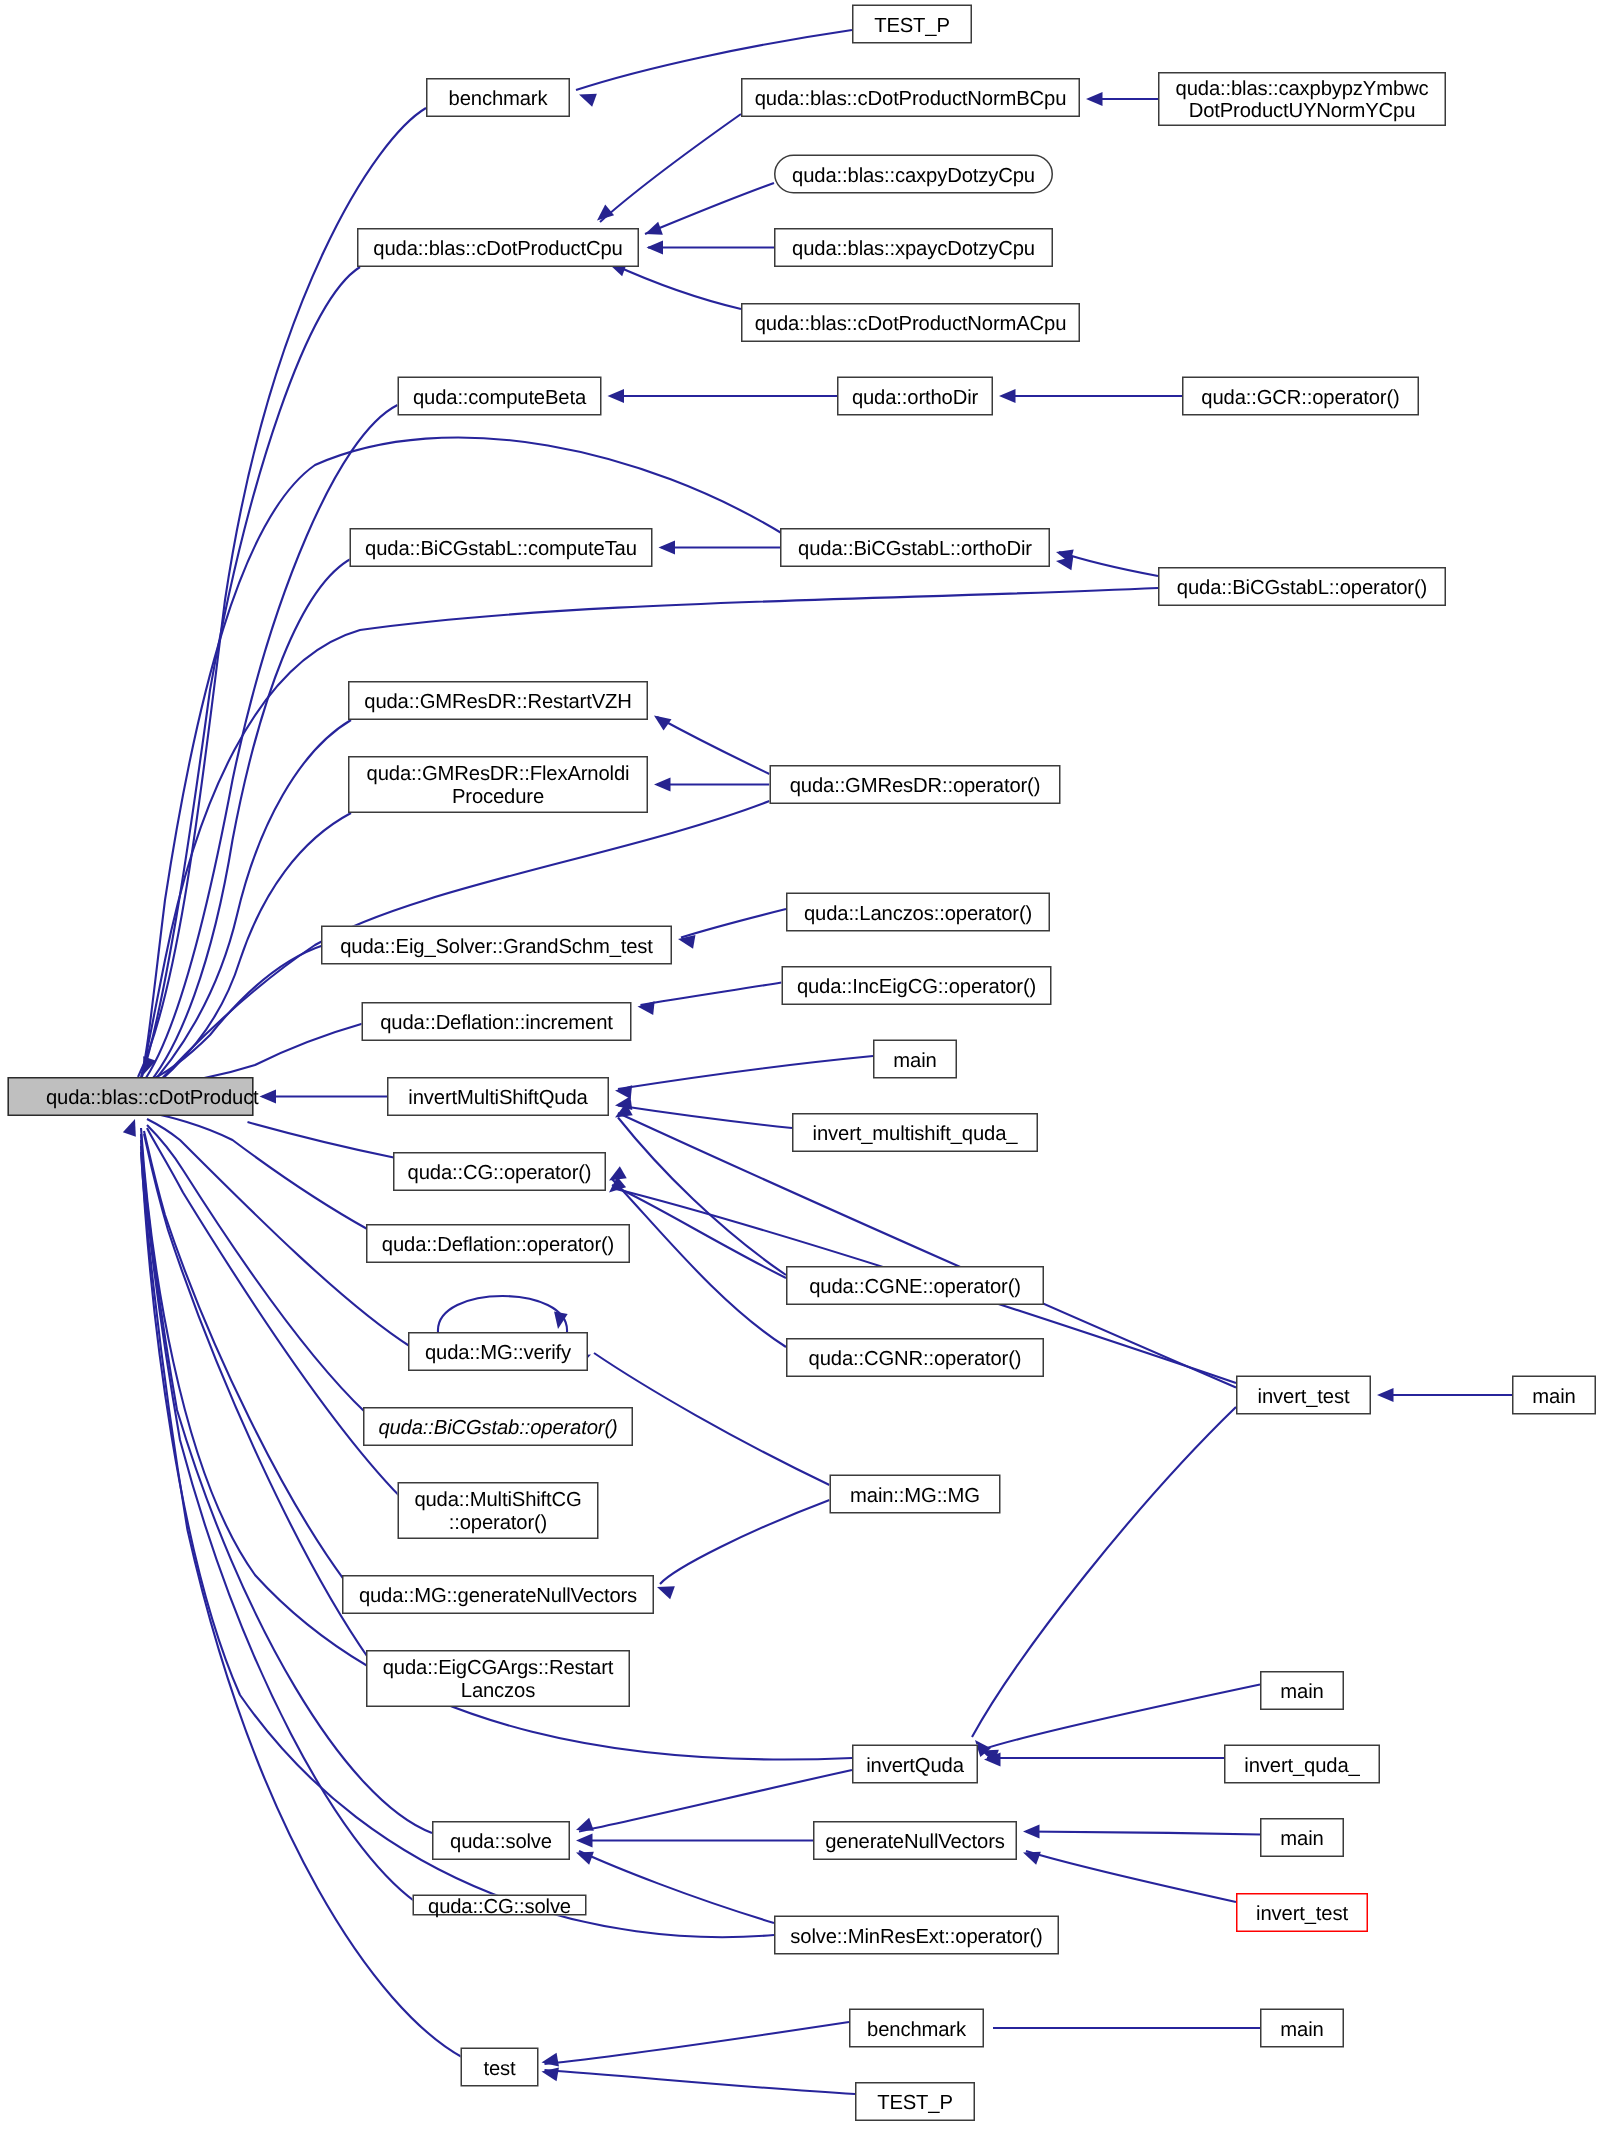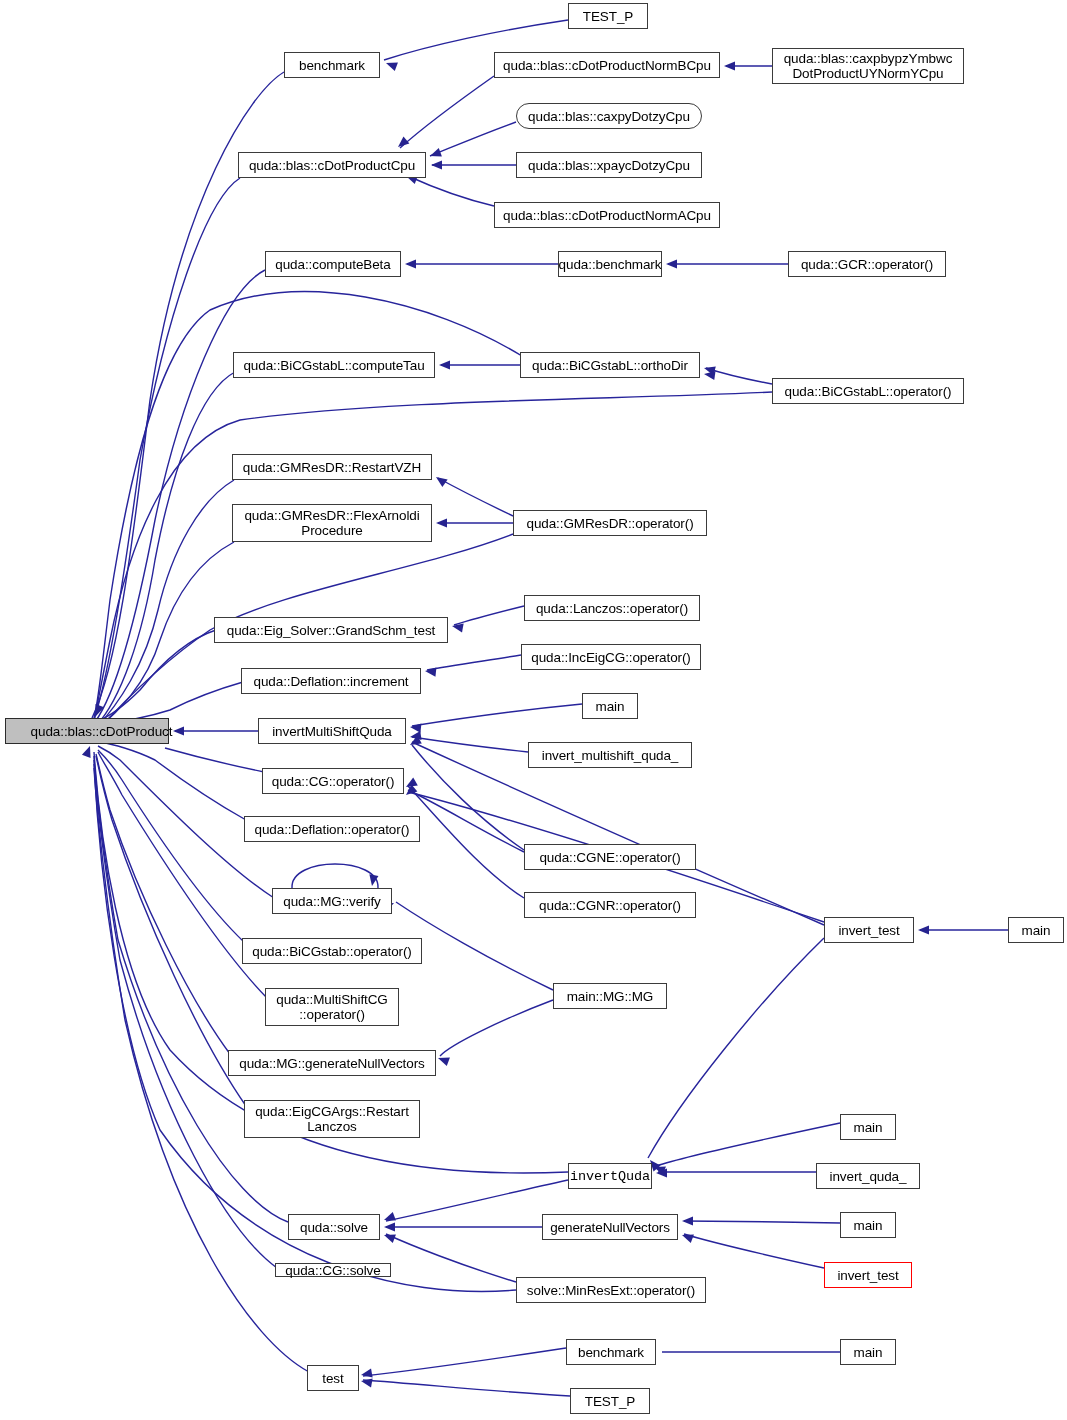--- a/index.html
+++ b/index.html
@@ -166,51 +166,51 @@
       <div class="node-box" style="left: 284px; top: 52px; width: 96px; height: 26px;">benchmark</div>
       <div class="node-box" style="left: 568px; top: 3px; width: 80px; height: 26px;">TEST_P</div>
       <div class="node-box" style="left: 494px; top: 52px; width: 226px; height: 26px;">quda::blas::cDotProductNormBCpu</div>
       <div class="node-box" style="left: 772px; top: 48px; width: 192px; height: 36px;">quda::blas::caxpbypzYmbwc
 DotProductUYNormYCpu</div>
       <div class="node-box" style="left: 238px; top: 152px; width: 188px; height: 26px;">quda::blas::cDotProductCpu</div>
       <div class="node-box" style="left: 516px; top: 103px; width: 186px; height: 26px; border-radius: 13px;">quda::blas::caxpyDotzyCpu</div>
       <div class="node-box" style="left: 516px; top: 152px; width: 186px; height: 26px;">quda::blas::xpaycDotzyCpu</div>
       <div class="node-box" style="left: 494px; top: 202px; width: 226px; height: 26px;">quda::blas::cDotProductNormACpu</div>
       <div class="node-box" style="left: 265px; top: 251px; width: 136px; height: 26px;">quda::computeBeta</div>
-      <div class="node-box" style="left: 558px; top: 251px; width: 104px; height: 26px;">quda::benchmark</div>
+      <div class="node-box" style="left: 558px; top: 251px; width: 104px; height: 26px;">quda::orthoDir</div>
       <div class="node-box" style="left: 788px; top: 251px; width: 158px; height: 26px;">quda::GCR::operator()</div>
       <div class="node-box" style="left: 233px; top: 352px; width: 202px; height: 26px;">quda::BiCGstabL::computeTau</div>
       <div class="node-box" style="left: 520px; top: 352px; width: 180px; height: 26px;">quda::BiCGstabL::orthoDir</div>
       <div class="node-box" style="left: 772px; top: 378px; width: 192px; height: 26px;">quda::BiCGstabL::operator()</div>
       <div class="node-box" style="left: 232px; top: 454px; width: 200px; height: 26px;">quda::GMResDR::RestartVZH</div>
       <div class="node-box" style="left: 232px; top: 504px; width: 200px; height: 38px;">quda::GMResDR::FlexArnoldi
 Procedure</div>
       <div class="node-box" style="left: 513px; top: 510px; width: 194px; height: 26px;">quda::GMResDR::operator()</div>
       <div class="node-box" style="left: 214px; top: 617px; width: 234px; height: 26px;">quda::Eig_Solver::GrandSchm_test</div>
       <div class="node-box" style="left: 524px; top: 595px; width: 176px; height: 26px;">quda::Lanczos::operator()</div>
       <div class="node-box" style="left: 241px; top: 668px; width: 180px; height: 26px;">quda::Deflation::increment</div>
       <div class="node-box" style="left: 521px; top: 644px; width: 180px; height: 26px;">quda::IncEigCG::operator()</div>
       <div class="node-box" style="left: 258px; top: 718px; width: 148px; height: 26px;">invertMultiShiftQuda</div>
       <div class="node-box" style="left: 582px; top: 693px; width: 56px; height: 26px;">main</div>
       <div class="node-box" style="left: 528px; top: 742px; width: 164px; height: 26px;">invert_multishift_quda_</div>
       <div class="node-box" style="left: 262px; top: 768px; width: 142px; height: 26px;">quda::CG::operator()</div>
       <div class="node-box" style="left: 244px; top: 816px; width: 176px; height: 26px;">quda::Deflation::operator()</div>
       <div class="node-box" style="left: 524px; top: 844px; width: 172px; height: 26px;">quda::CGNE::operator()</div>
       <div class="node-box" style="left: 524px; top: 892px; width: 172px; height: 26px;">quda::CGNR::operator()</div>
       <div class="node-box" style="left: 272px; top: 888px; width: 120px; height: 26px;">quda::MG::verify</div>
-      <div class="node-box" style="left: 242px; top: 938px; width: 180px; height: 26px;">quda::BiCGstab::operator()</div>
+      <div class="node-box" style="left: 242px; top: 938px; width: 180px; height: 26px; font-style: italic;">quda::BiCGstab::operator()</div>
       <div class="node-box" style="left: 265px; top: 988px; width: 134px; height: 38px;">quda::MultiShiftCG
 ::operator()</div>
       <div class="node-box" style="left: 553px; top: 983px; width: 114px; height: 26px;">main::MG::MG</div>
       <div class="node-box" style="left: 228px; top: 1050px; width: 208px; height: 26px;">quda::MG::generateNullVectors</div>
       <div class="node-box" style="left: 244px; top: 1100px; width: 176px; height: 38px;">quda::EigCGArgs::Restart
 Lanczos</div>
       <div class="node-box" style="left: 824px; top: 917px; width: 90px; height: 26px;">invert_test</div>
       <div class="node-box" style="left: 1008px; top: 917px; width: 56px; height: 26px;">main</div>
-      <div class="node-box" style="left: 568px; top: 1163px; width: 84px; height: 26px; font-family: Liberation Mono, monospace;">invertQuda</div>
+      <div class="node-box" style="left: 568px; top: 1163px; width: 84px; height: 26px;">invertQuda</div>
       <div class="node-box" style="left: 840px; top: 1114px; width: 56px; height: 26px;">main</div>
       <div class="node-box" style="left: 816px; top: 1163px; width: 104px; height: 26px;">invert_quda_</div>
       <div class="node-box" style="left: 288px; top: 1214px; width: 92px; height: 26px;">quda::solve</div>
       <div class="node-box" style="left: 542px; top: 1214px; width: 136px; height: 26px;">generateNullVectors</div>
       <div class="node-box" style="left: 840px; top: 1212px; width: 56px; height: 26px;">main</div>
       <div class="node-box highlight" style="left: 824px; top: 1262px; width: 88px; height: 26px;">invert_test</div>
       <div class="node-box" style="left: 275px; top: 1263px; width: 116px; height: 14px;">quda::CG::solve</div>
       <div class="node-box" style="left: 516px; top: 1277px; width: 190px; height: 26px;">solve::MinResExt::operator()</div>
       <div class="node-box" style="left: 566px; top: 1339px; width: 90px; height: 26px;">benchmark</div>
       <div class="node-box" style="left: 840px; top: 1339px; width: 56px; height: 26px;">main</div>

